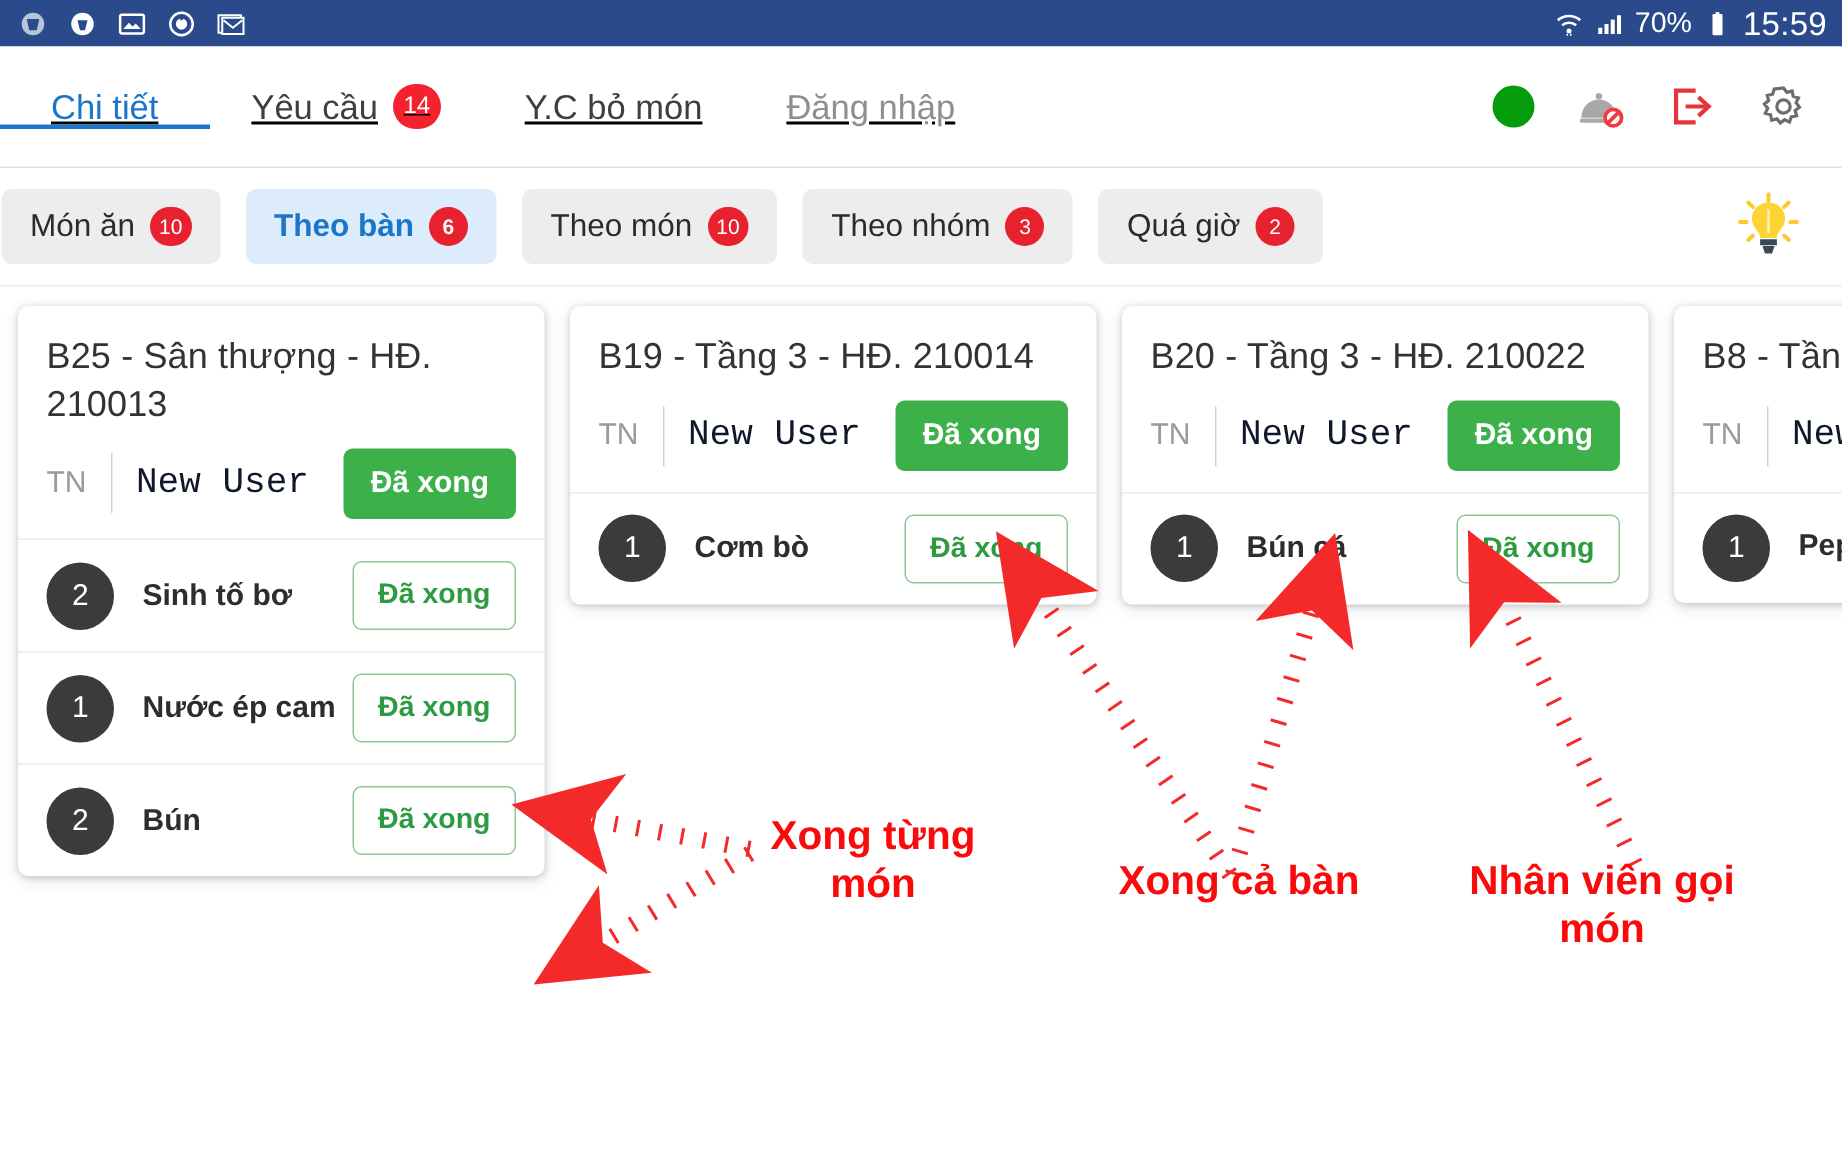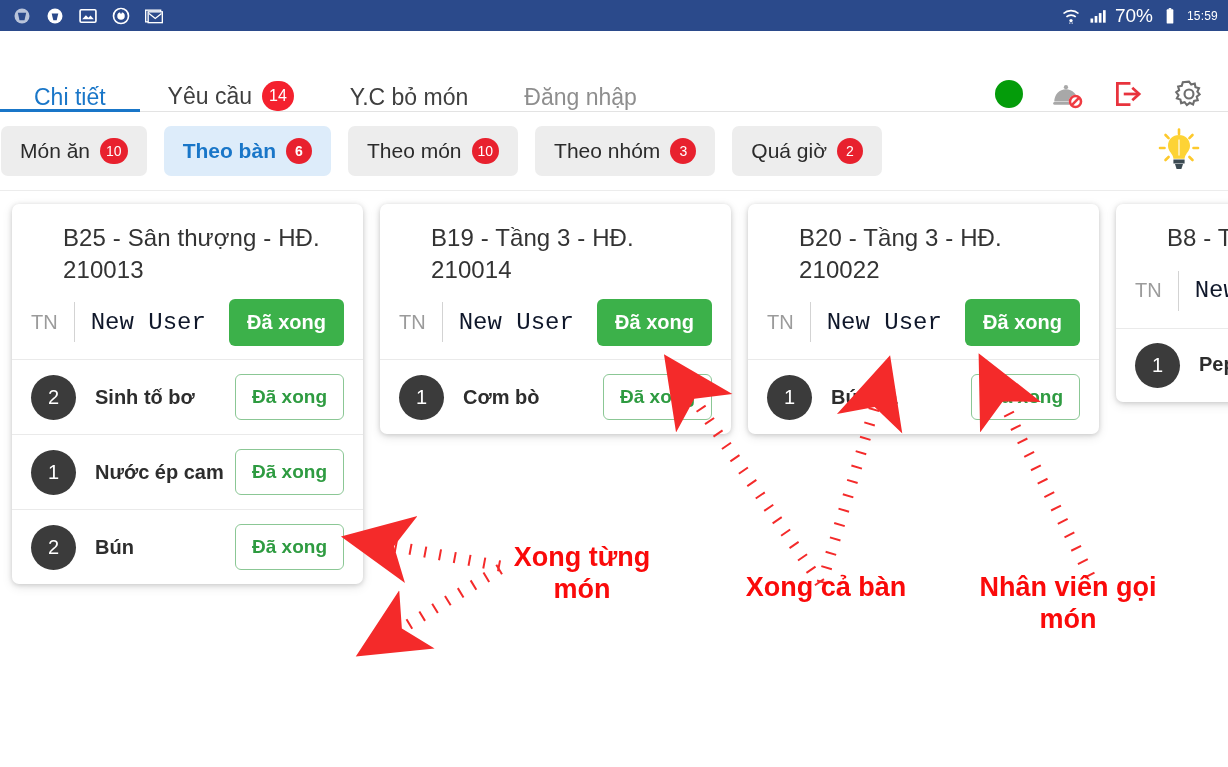--- a/index.html
+++ b/index.html
@@ -15,31 +15,32 @@
     height: 31px;
     background: #2b4a8b;
     display: flex;
     align-items: center;
     padding: 0 10px 0 12px;
     color: #ffffff;
   }
   .sb-left { display: flex; align-items: center; gap: 13px; }
   .sb-right { margin-left: auto; display: flex; align-items: center; gap: 7px; }
   .sb-ico { width: 20px; height: 20px; display: block; }
-  .sb-text { font-size: 12px; letter-spacing: .2px; font-weight: 400; }
+  .sb-text { font-size: 22px; letter-spacing: .2px; font-weight: 400; }
   .sb-pct { font-size: 19px; }
 
   
   .navbar {
     height: 81px;
     background: #ffffff;
     display: flex;
-    align-items: flex-end;
+    align-items: center;
     border-bottom: 1px solid #e3e3e3;
     position: relative;
+    text-decoration: underline;
   }
   .nav-tab {
     display: flex; align-items: center; gap: 10px;
     padding: 0 28px;
     font-size: 23px;
     color: #3f3f3f;
     position: relative;
     cursor: pointer;
     white-space: nowrap;
   }
@@ -102,21 +103,21 @@
   .card {
     background: #ffffff;
     border-radius: 7px;
     box-shadow: 0 1px 5px rgba(0,0,0,.16), 0 3px 11px rgba(0,0,0,.10);
     flex: 0 0 auto;
     overflow: hidden;
   }
   .card-w { width: 351px; }
   .card-hd { padding: 18px 19px 13px 19px; }
   .card-title {
-    font-size: 24px; color: #333; line-height: 1.32; letter-spacing: .1px; margin-left: 32px;
+    font-size: 24px; color: #333; line-height: 1.32; letter-spacing: .1px;
   }
   .card-meta {
     display: flex; align-items: center;
     margin-top: 13px;
     min-height: 48px;
   }
   .meta-tn { font-size: 20px; color: #9b9b9b; padding-right: 16px; }
   .meta-div { width: 1px; align-self: stretch; background: #d3d3d3; margin: 4px 0; }
   .meta-user { font-size: 24px; color: #0f172a; padding-left: 16px; font-family: Liberation Mono, monospace; }
   .btn-done-solid {

